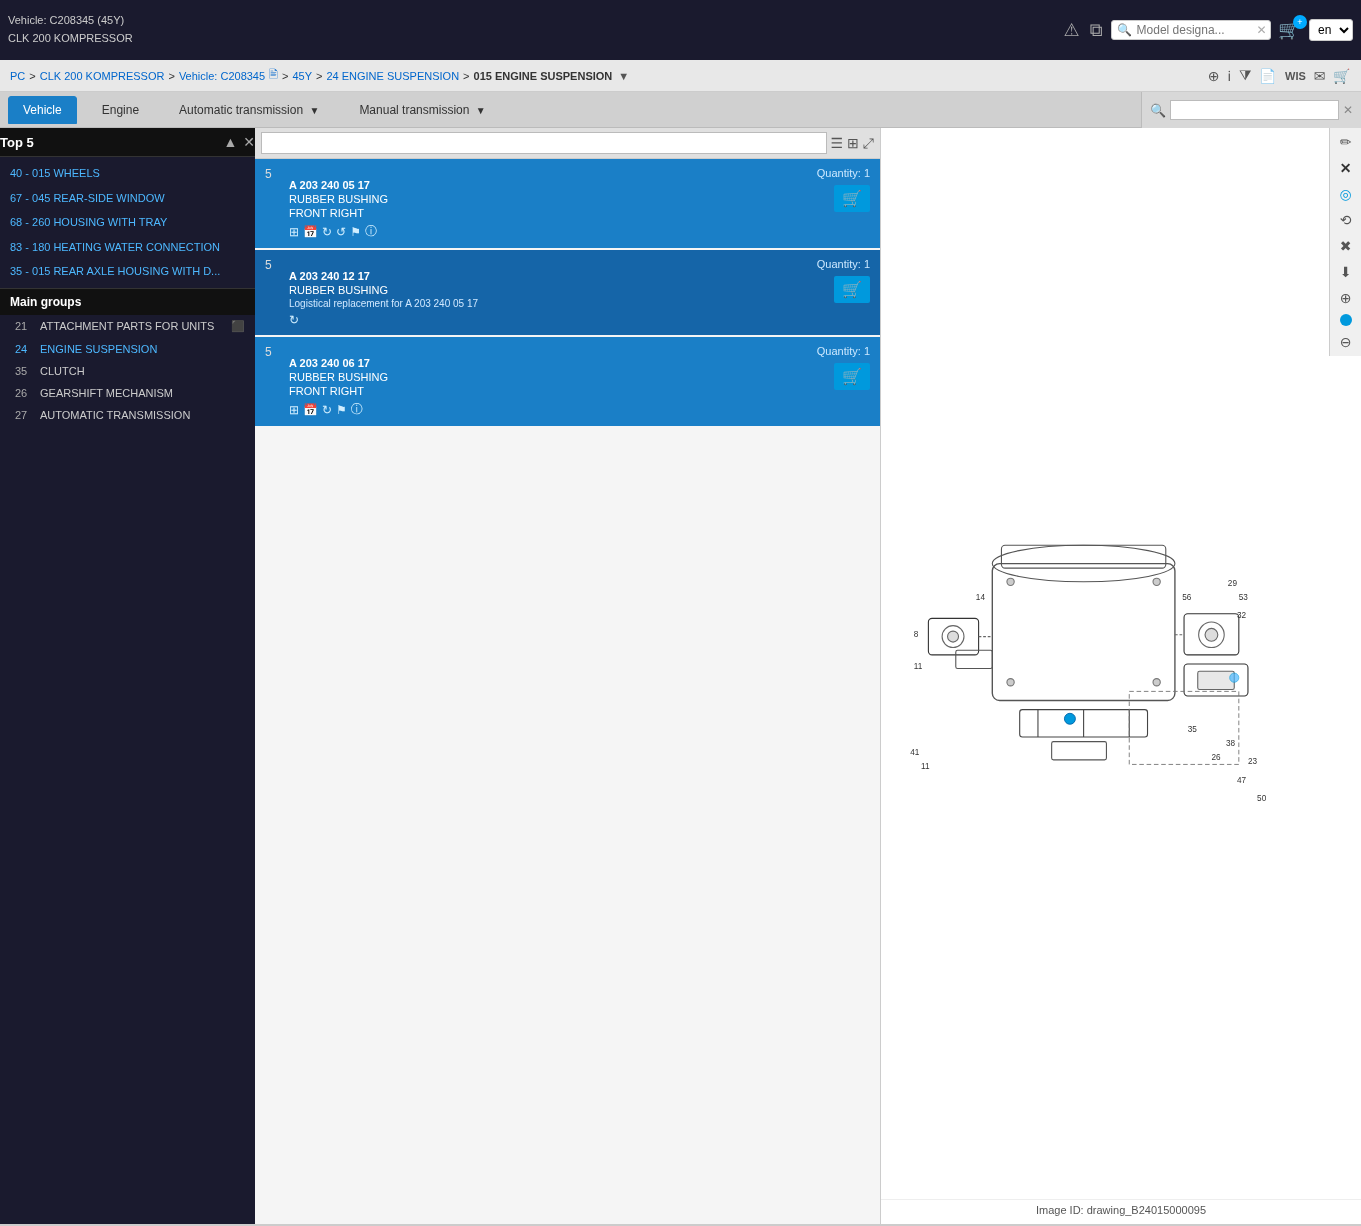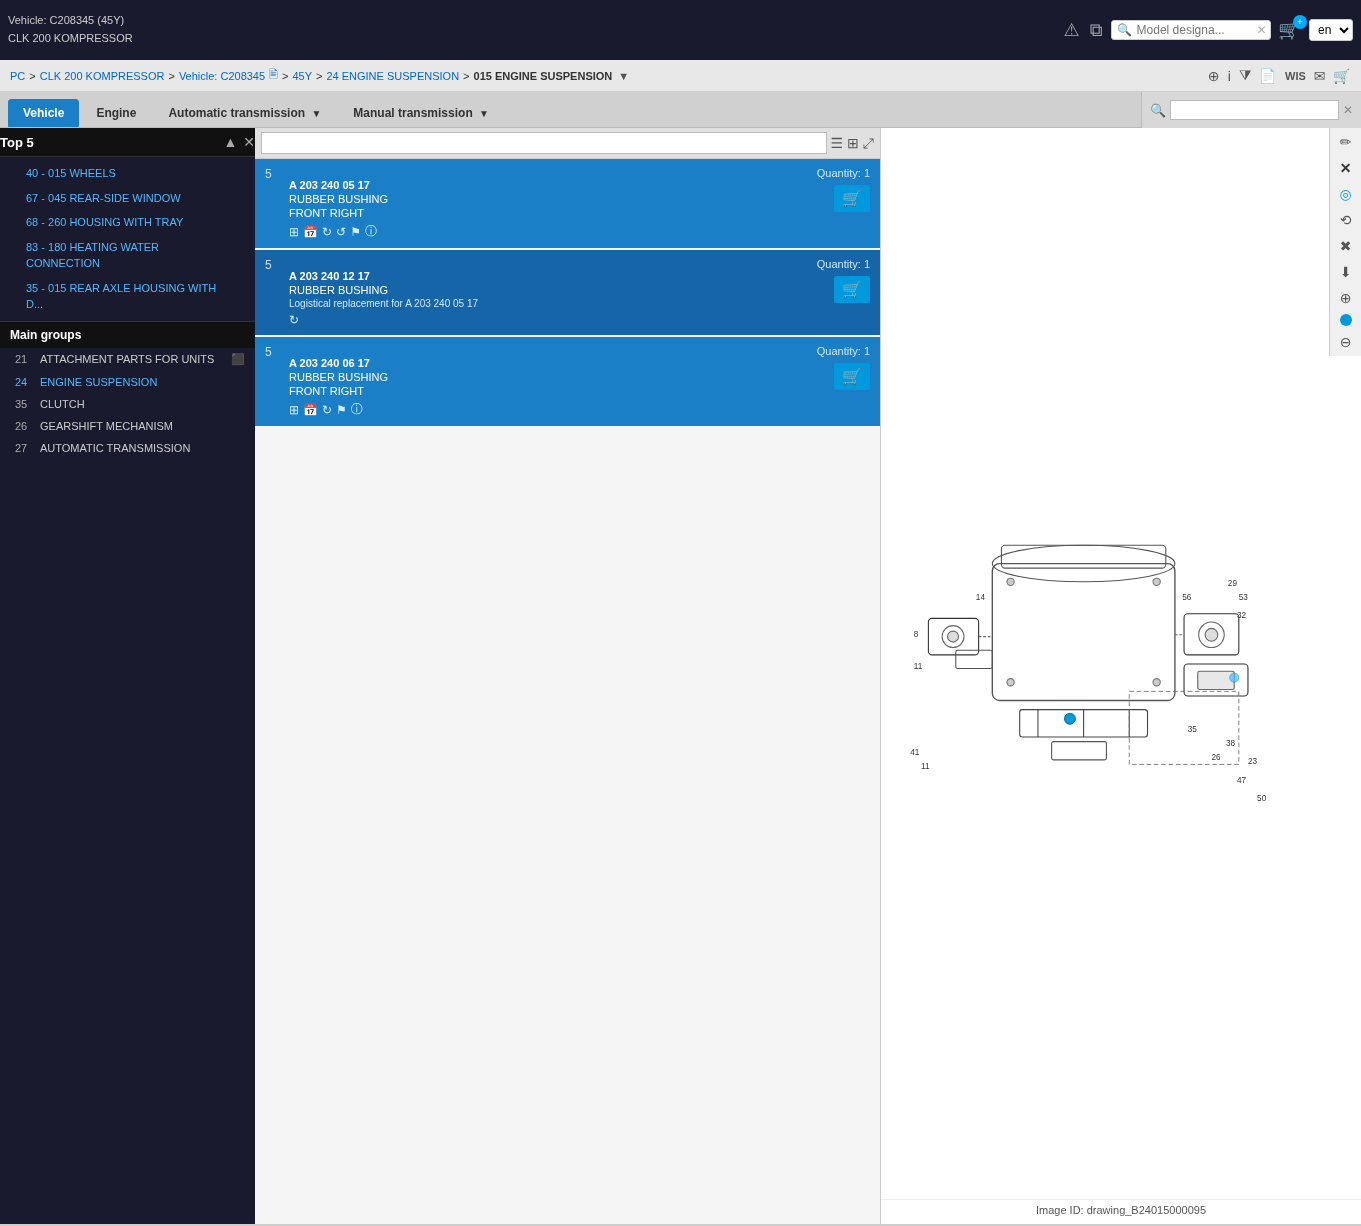--- a/index.html
+++ b/index.html
@@ -65,26 +65,25 @@
     .breadcrumb-left { display: flex; align-items: center; gap: 4px; color: #0066cc; }
     .breadcrumb-left span { color: #333; }
     .breadcrumb-left a { color: #0066cc; cursor: pointer; text-decoration: none; }
     .breadcrumb-right { display: flex; align-items: center; gap: 8px; }
     .bc-icon { color: #555; font-size: 14px; cursor: pointer; }
 
     
     .nav-tabs {
       background: #d0d0d0;
       display: flex;
-      align-items: flex-end;
+      align-items: center;
       padding: 0 8px;
-      gap: 2px;
+      gap: 10px;
       border-bottom: 1px solid #bbb;
       height: 36px;
-      font-weight: bold;
     }
     .nav-tab {
       padding: 6px 14px;
       font-size: 12px;
       cursor: pointer;
       border: 1px solid transparent;
       border-radius: 3px 3px 0 0;
       background: transparent;
       color: #333;
     }
@@ -118,21 +117,21 @@
       display: flex;
       align-items: center;
       justify-content: space-between;
       padding: 6px 0;
       background: #111;
       border-bottom: 1px solid #333;
     }
     .top5-title { font-weight: bold; font-size: 13px; color: white; }
     .top5-controls { display: flex; gap: 6px; }
     .top5-ctrl { color: #aaa; cursor: pointer; font-size: 14px; }
-    .top5-items { padding: 4px 16px; }
+    .top5-items { padding: 4px 0; }
     .top5-item {
       padding: 4px 10px;
       font-size: 11px;
       color: #4db8ff;
       cursor: pointer;
       line-height: 1.5;
     }
     .main-groups-title {
       padding: 6px 10px;
       font-weight: bold;

